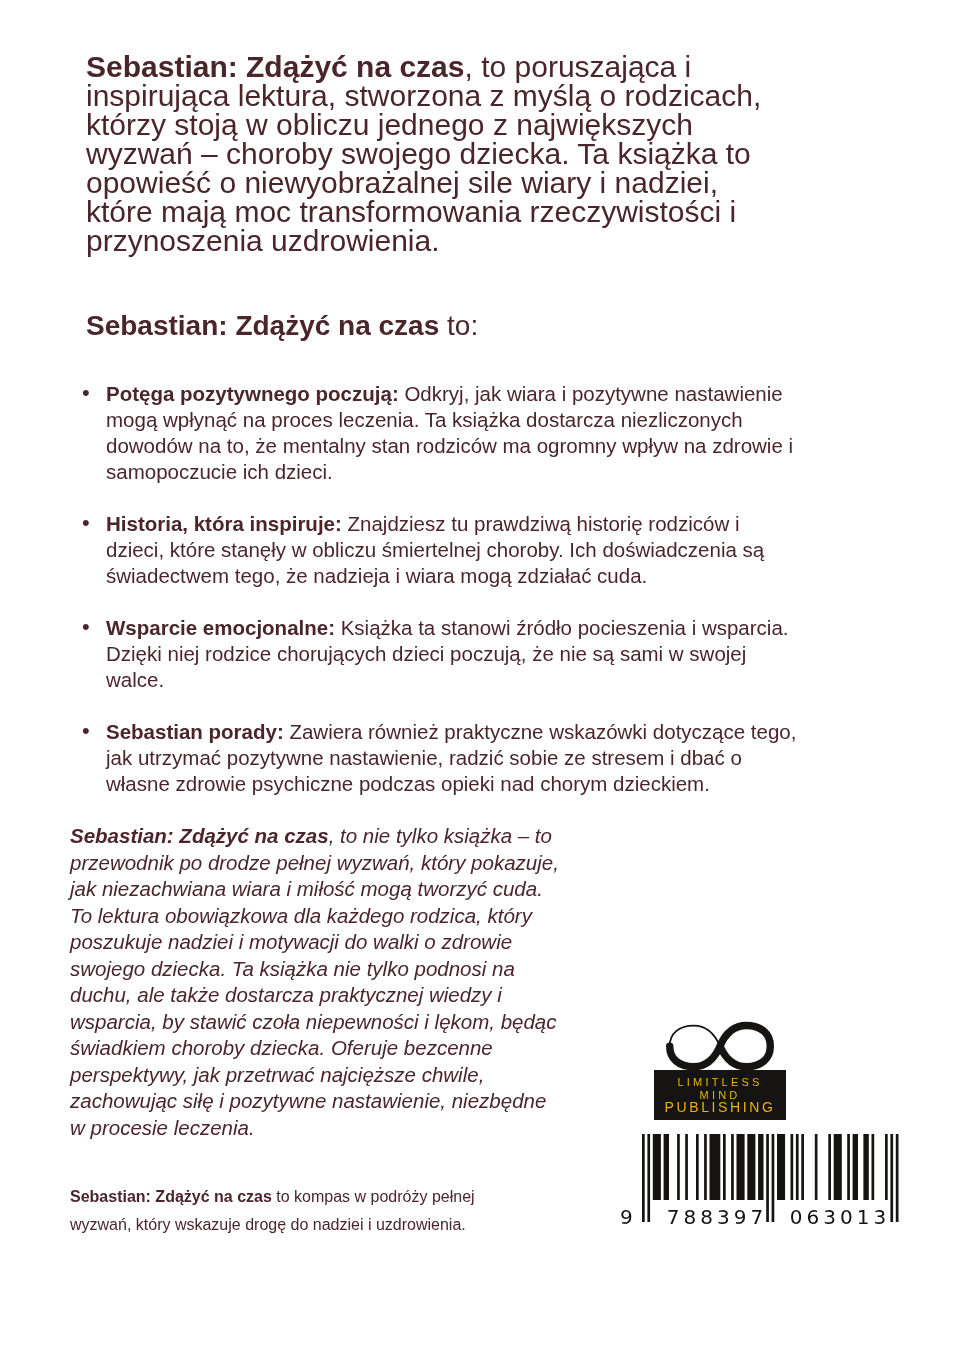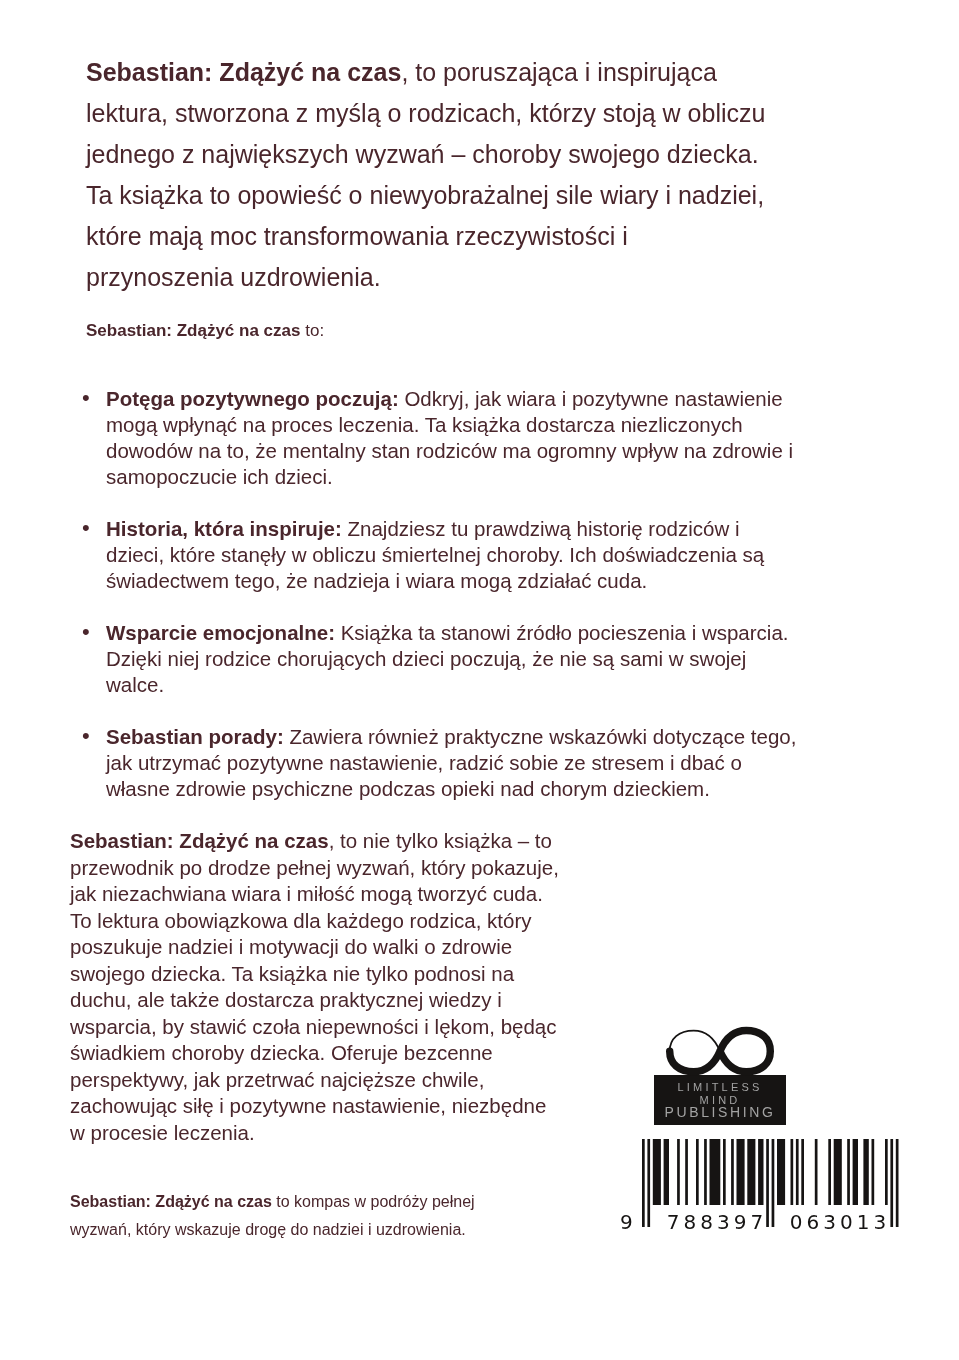--- a/index.html
+++ b/index.html
@@ -1,35 +1,35 @@
 <!DOCTYPE html>
 <html><head>
 <meta charset="utf-8">
 <style>
   * { margin:0; padding:0; box-sizing:border-box; }
   html,body { width:959px; height:1360px; background:#ffffff; overflow:hidden; }
   body { font-family:"Liberation Sans", sans-serif; color:#4a262c; }
   .page { padding:52px 60px 0 70px; width:959px; height:1360px; }
 
-  .intro { margin-left:16px; max-width:690px; font-size:25px; line-height:41px; }
-  .heading { margin:18px 0 0 16px; font-size:17px; line-height:30px; }
+  .intro { margin-left:16px; max-width:690px; font-size:30px; line-height:29px; }
+  .heading { margin:56px 0 0 16px; font-size:28px; line-height:30px; }
   b, .bold { font-weight:700; }
 
   ul.bullets { list-style:none; margin:40px 0 0 10px; max-width:718px; }
   ul.bullets li { position:relative; padding-left:26px; font-size:20.5px; line-height:26px; margin-bottom:26px; }
   ul.bullets li::before { content:"•"; position:absolute; left:2px; top:-1px; font-size:22px; }
 
   .bottom-section { margin-top:20px; }
   .brand-float { float:right; width:340px; margin-top:190px; }
-  .closing { font-size:20.5px; line-height:26.5px; }
+  .closing { font-size:20.5px; line-height:26.5px;font-style:italic; }
   .tagline { margin-top:42px; max-width:455px; font-size:16px; line-height:28px; }
 
   .brand { width:132px; margin-left:95px; text-align:center; }
   .brand svg.infinity { display:block; width:132px; height:64px; margin-bottom:-7px; }
-  .brand-box { background:#161413; color:#a3a3a3; padding:6px 0 7px; }
+  .brand-box { background:#161413; color:#eab308; padding:6px 0 7px; }
   .brand-name { font-size:11px; letter-spacing:3.2px; line-height:13px; }
   .brand-sub { font-size:14px; letter-spacing:2.6px; line-height:11px; }
 
   .barcode { position:relative; width:277px; height:92px; margin:14px 0 0 auto; }
   .barcode svg { position:absolute; left:20px; top:0; }
   .bc-digit { position:absolute; bottom:-3px; font-size:20px; color:#161413; letter-spacing:4px;
               font-family:"DejaVu Sans", sans-serif; text-align:center; }
   .bc-lead { left:-2px; }
   .bc-g1 { left:38px; width:114px; }
   .bc-g2 { left:161px; width:114px; }

